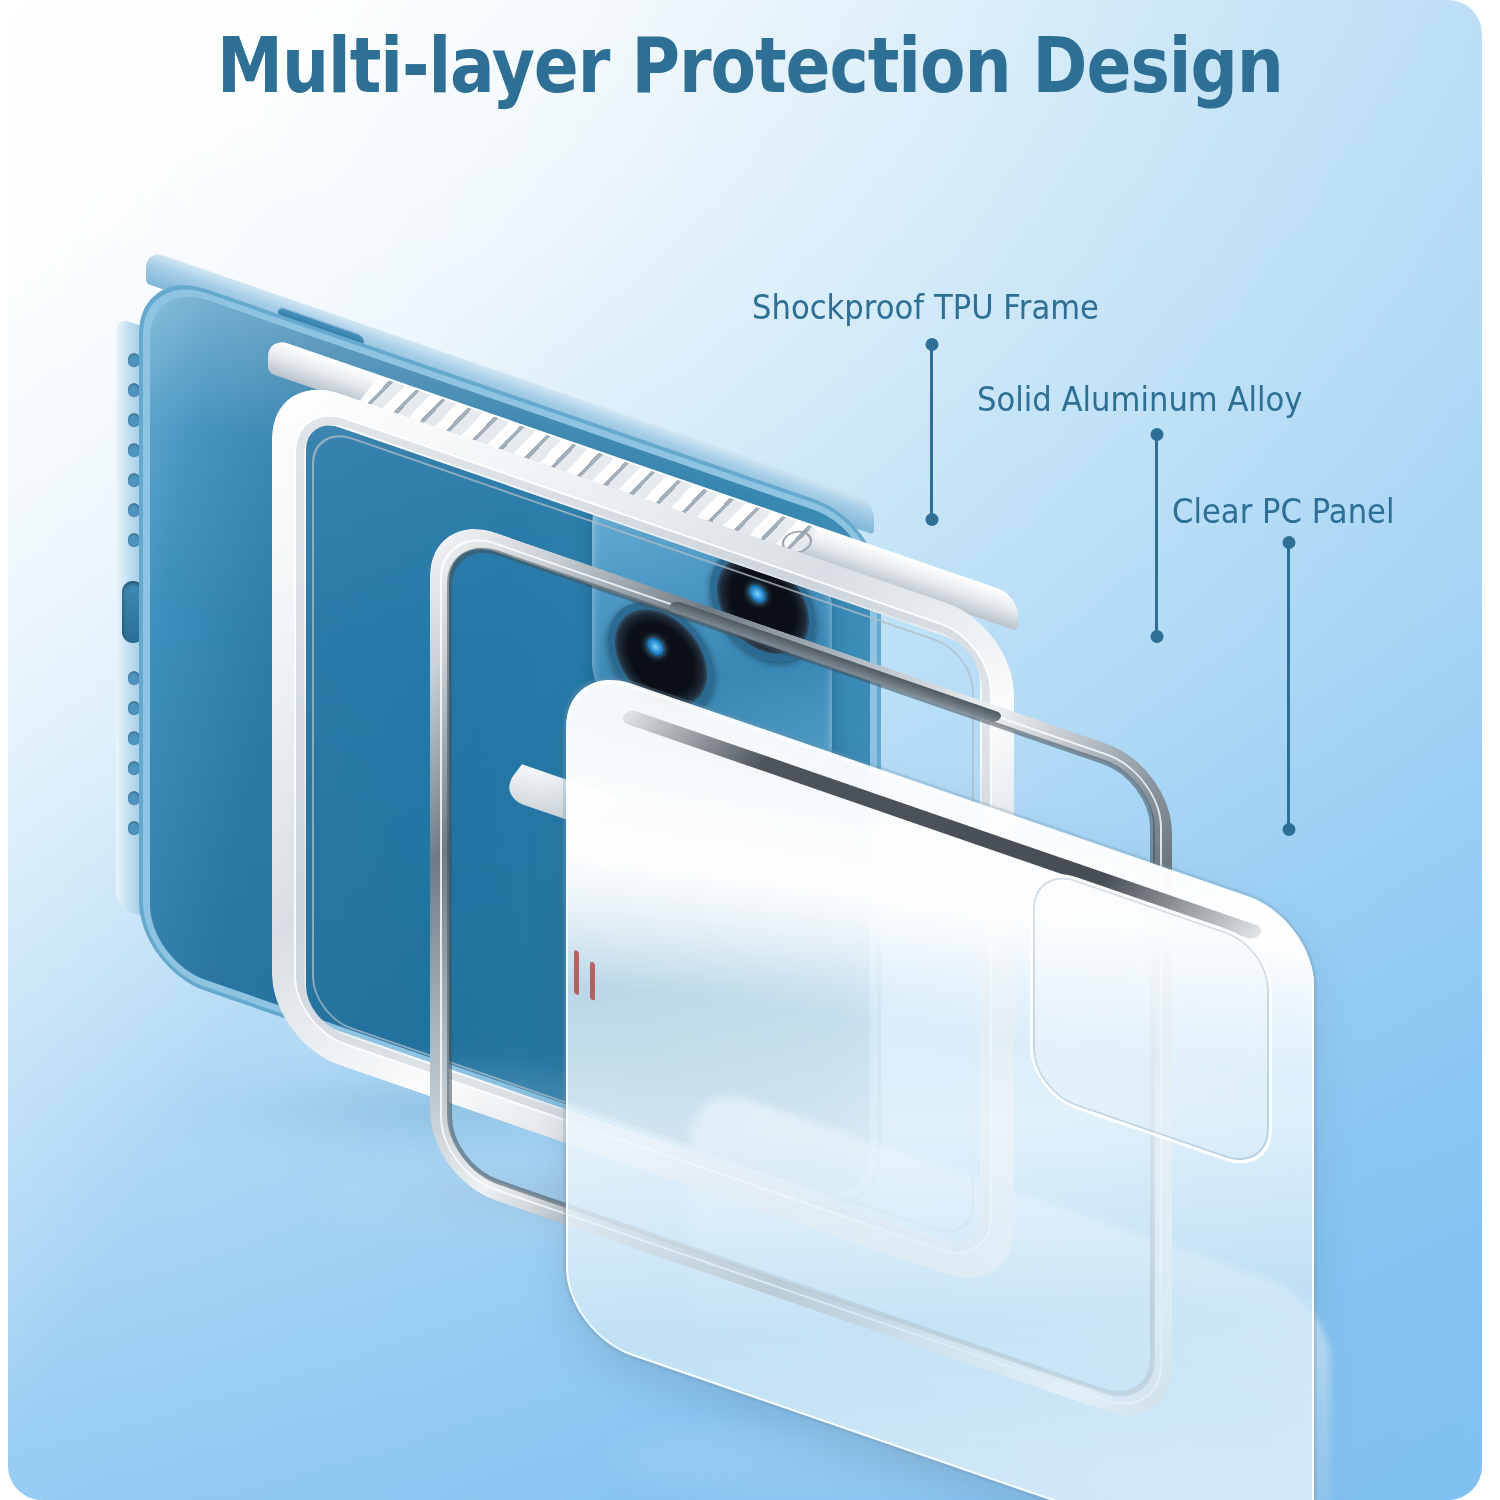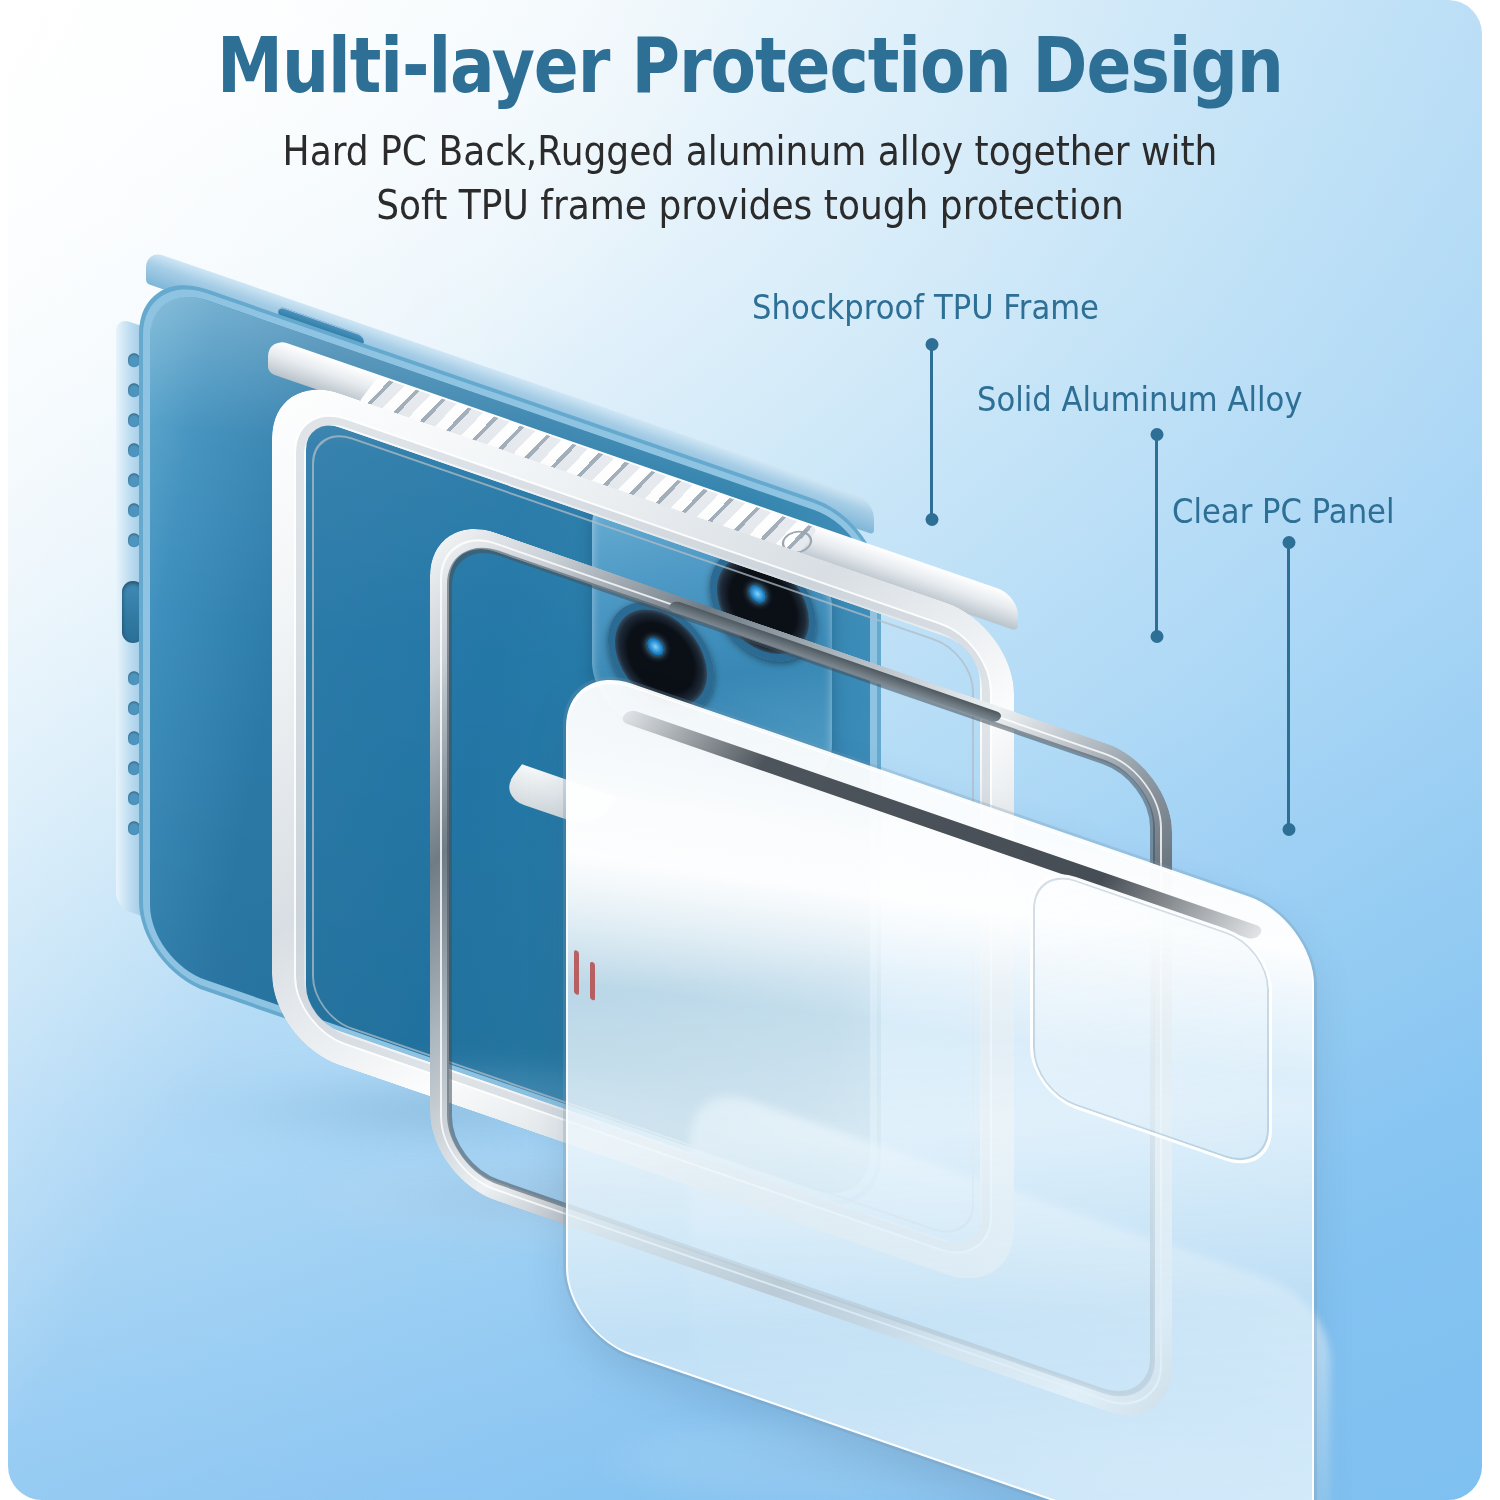--- a/index.html
+++ b/index.html
@@ -400,24 +400,20 @@
 </style>
 </head>
 <body>
 
 <div id="stage">
 
   <div id="bg-panel"></div>
 
   <div id="header">
     <div id="title">Multi-layer Protection Design</div>
-    <div id="sub-wrap">
-      <div class="subline">Hard PC Back,Rugged aluminum alloy together with</div>
-      <div class="subline">Soft TPU frame provides tough protection</div>
-    </div>
   </div>
 
   <div class="callout-label" id="label-tpu">Shockproof TPU Frame</div>
   <div class="leader" id="leader-tpu"></div>
 
   <div class="callout-label" id="label-alloy">Solid Aluminum Alloy</div>
   <div class="leader" id="leader-alloy"></div>
 
   <div class="callout-label" id="label-pc">Clear PC Panel</div>
   <div class="leader" id="leader-pc"></div>

